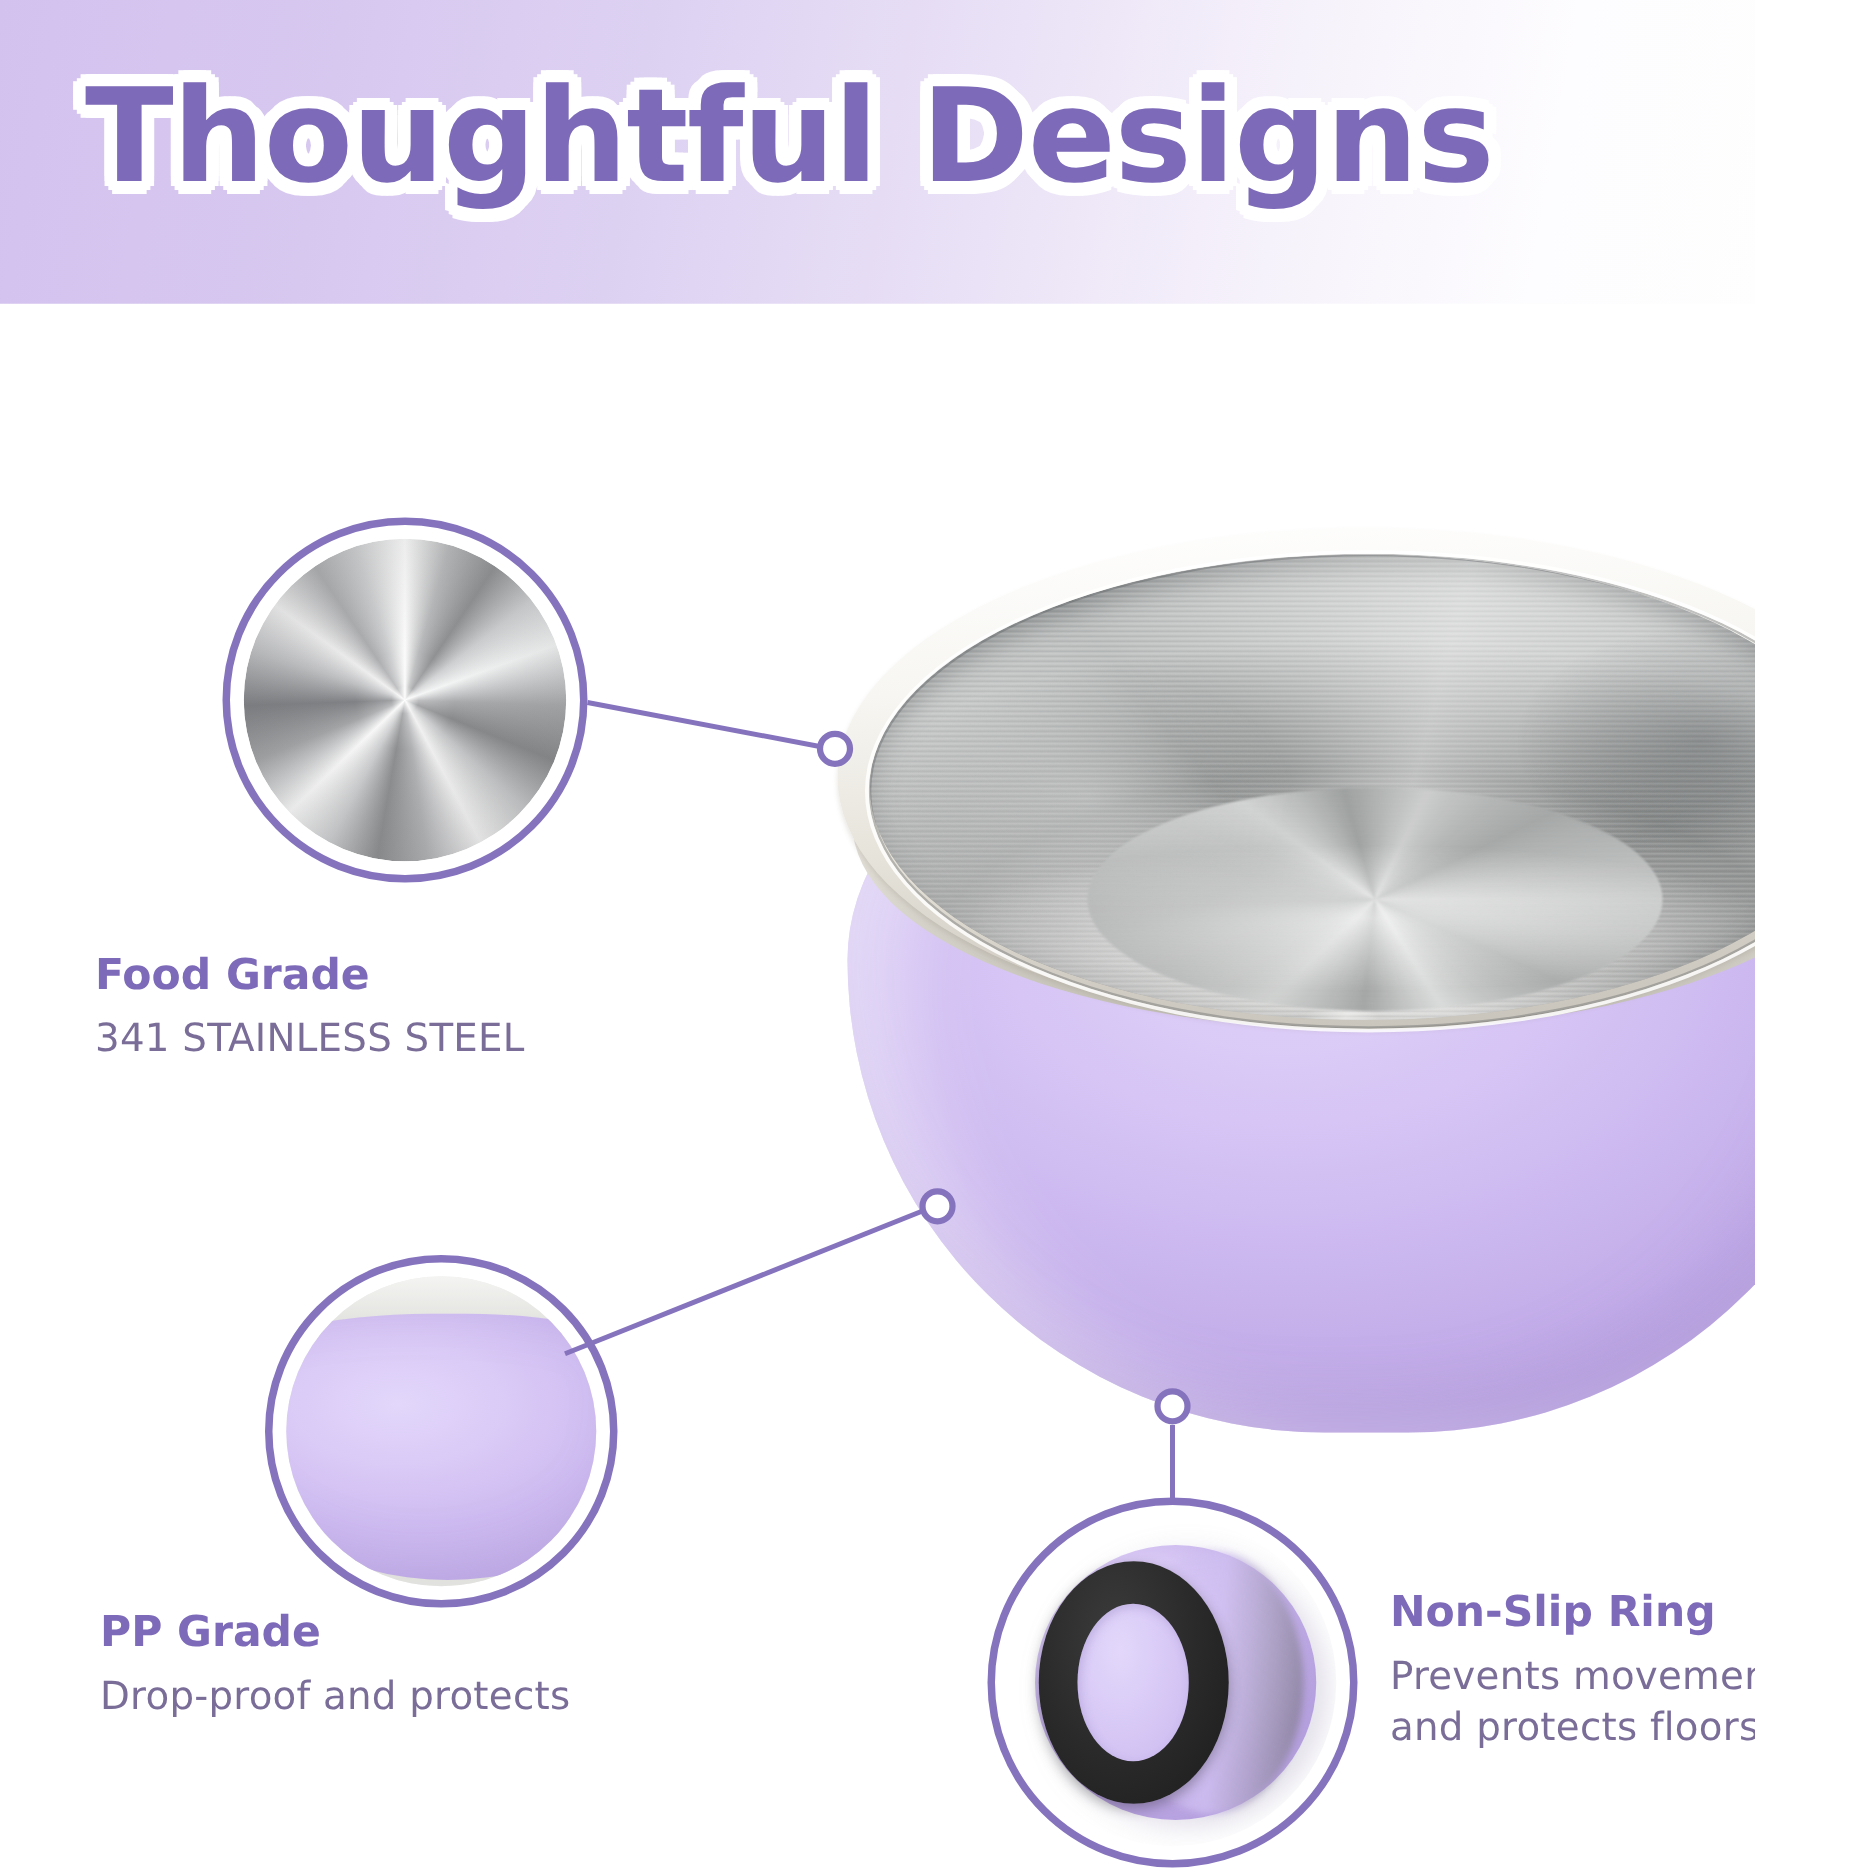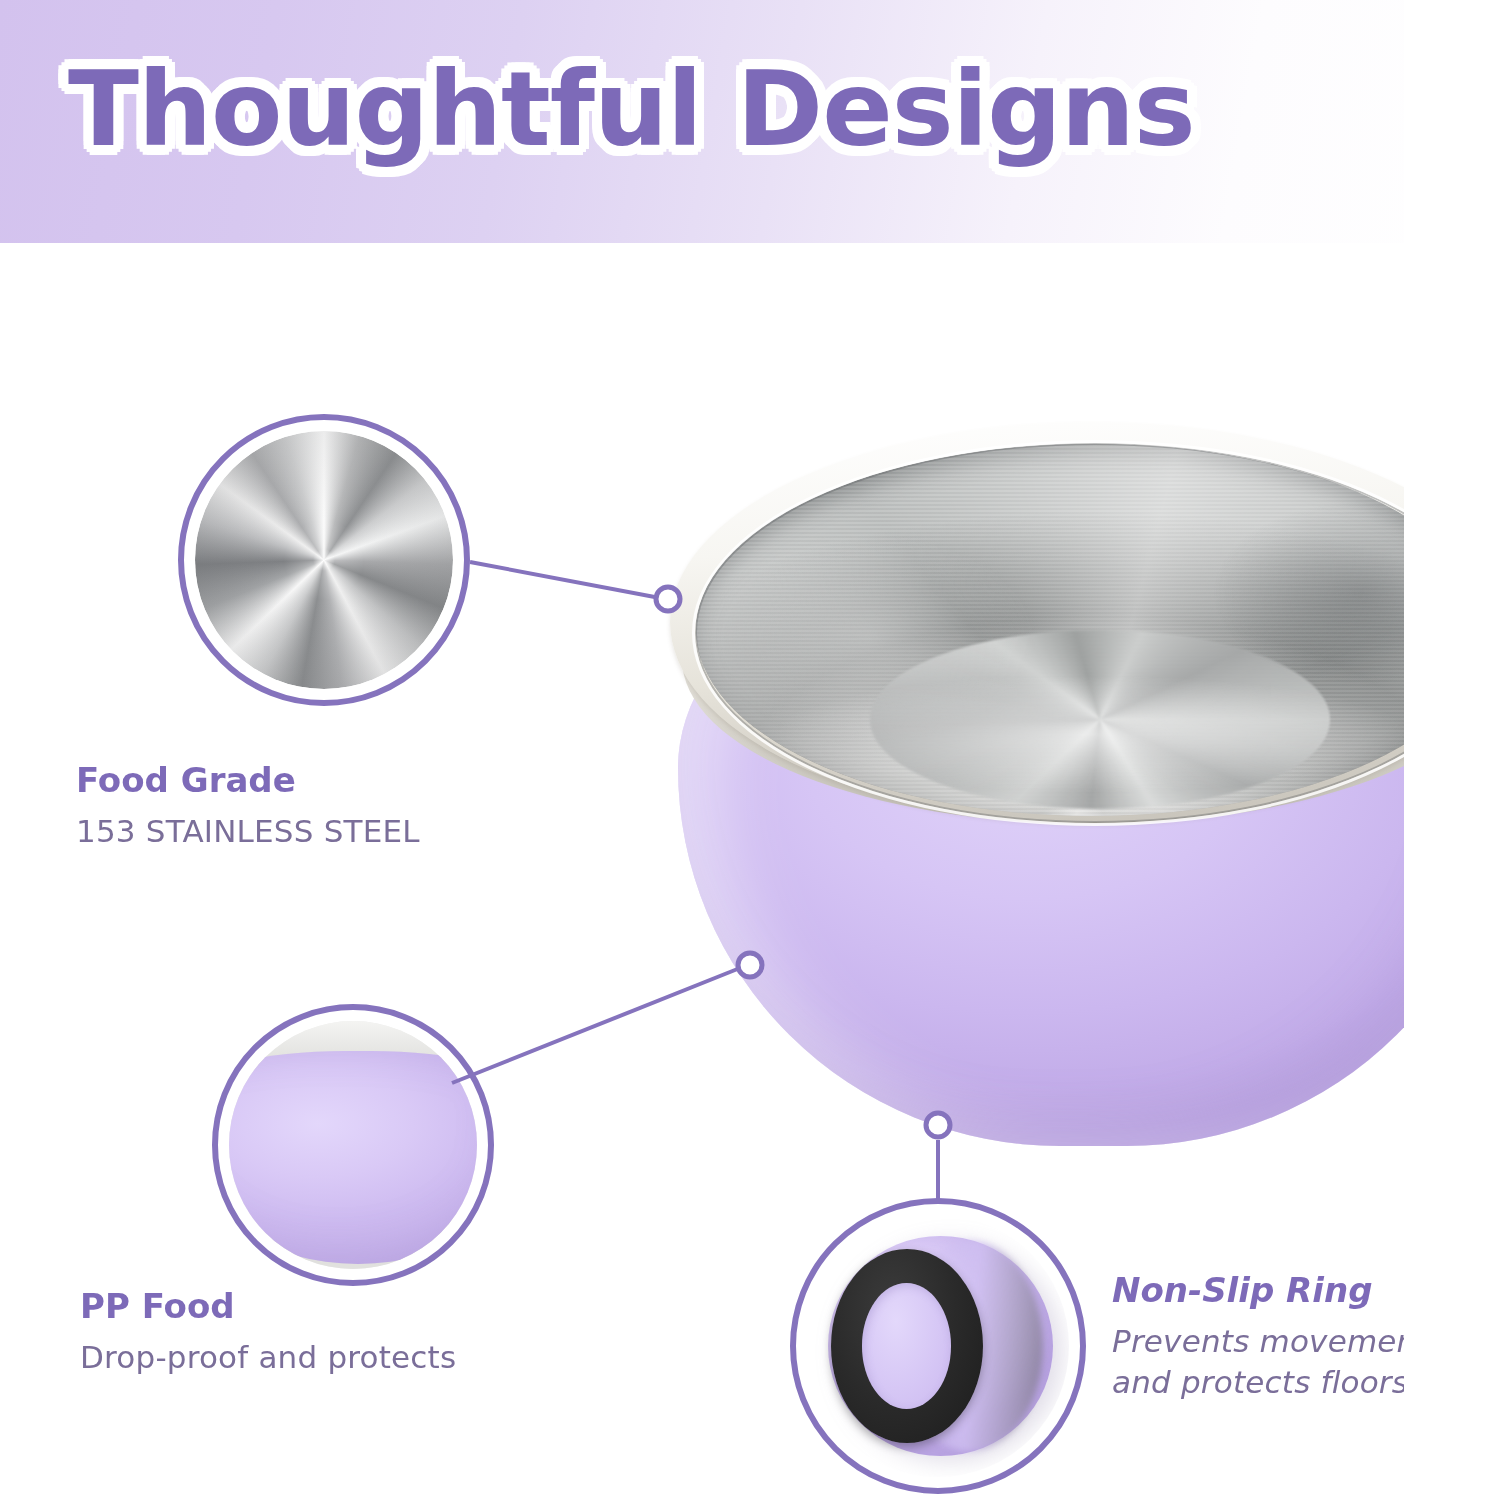--- a/index.html
+++ b/index.html
@@ -334,21 +334,21 @@
     margin-top: 12px;
     font-family: "DejaVu Sans", sans-serif;
     font-size: 31px;
     font-weight: 400;
     color: #7a6e99;
     line-height: 1.32;
     letter-spacing: 0.2px;
   }
   #block-food-grade { left: 76px;   top: 752px;  width: 520px; }
   #block-pp-shell   { left: 80px;   top: 1278px; width: 520px; }
-  #block-nonslip    { left: 1112px; top: 1262px; width: 370px; font-style: italic; }
+  #block-nonslip    { left: 1112px; top: 1262px; width: 370px; }
 </style>
 </head>
 <body>
 
 <div id="stage">
 
   <div class="header-band"></div>
   <div class="page-title">Thoughtful Designs</div>
 
   <div class="bowl-wrap">
@@ -396,25 +396,25 @@
 
     <line x1="452" y1="1083" x2="740" y2="968" stroke="#8573bd" stroke-width="4"></line>
     <circle cx="750" cy="965" r="12" fill="#ffffff" stroke="#8573bd" stroke-width="5"></circle>
 
     <line x1="938" y1="1202" x2="938" y2="1140" stroke="#8573bd" stroke-width="4"></line>
     <circle cx="938" cy="1125" r="12" fill="#ffffff" stroke="#8573bd" stroke-width="5"></circle>
   </svg>
 
   <div class="feature-block" id="block-food-grade">
     <div class="feature-title">Food Grade</div>
-    <div class="feature-desc">153 STAINLESS STEEL</div>
+    <div class="feature-desc">341 STAINLESS STEEL</div>
   </div>
 
   <div class="feature-block" id="block-pp-shell">
-    <div class="feature-title">PP Food</div>
+    <div class="feature-title">PP Grade</div>
     <div class="feature-desc">Drop-proof and protects</div>
   </div>
 
   <div class="feature-block" id="block-nonslip">
     <div class="feature-title">Non-Slip Ring</div>
     <div class="feature-desc">Prevents movement and protects floors</div>
   </div>
 
 </div>
 

